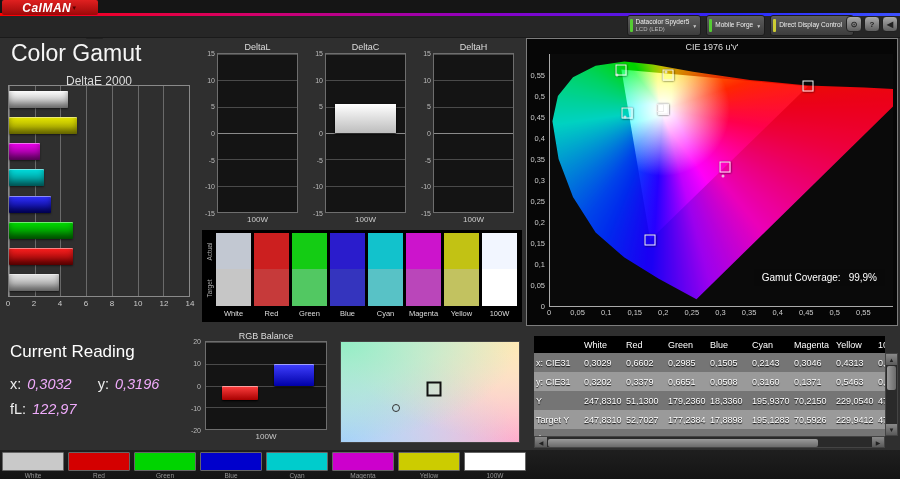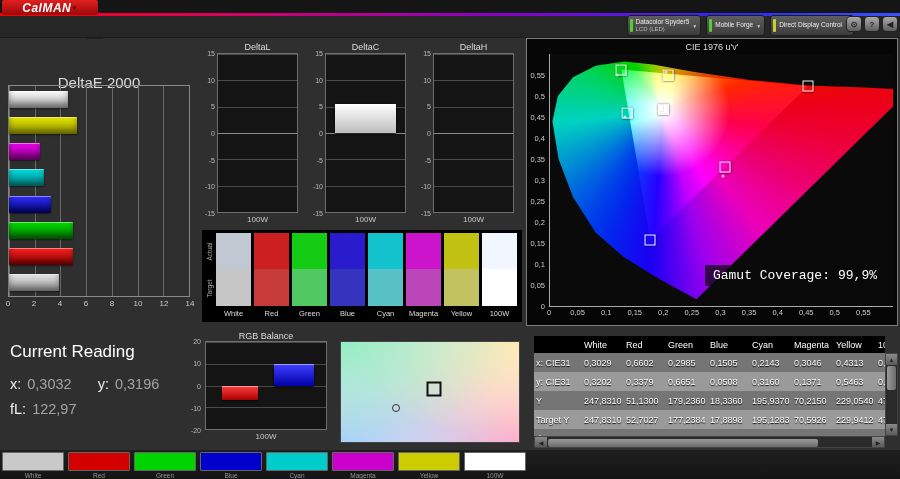--- a/index.html
+++ b/index.html
@@ -32,21 +32,21 @@
   .meter-line1{font-size:6.5px;color:#eee;white-space:nowrap;}
   .meter-line2{font-size:6px;color:#bbb;white-space:nowrap;}
   .meter-chevron{font-size:5px;color:#ccc;}
   #titlebar-buttons{right:2px;top:16px;display:flex;gap:2px;z-index:7;}
   .round-btn{width:14px;height:14px;border-radius:4px;border:1px solid #222;
     background:linear-gradient(180deg,#ababab,#5f5f5f);color:#222;font-size:8px;font-weight:bold;
     display:flex;align-items:center;justify-content:center;}
 
   
   #page-title{left:11px;top:40px;font-size:23px;color:#f5f5f5;}
-  #deltae-title{left:8px;top:74px;width:182px;text-align:center;font-size:15px;color:#ddd;}
+  #deltae-title{left:8px;top:74px;width:182px;text-align:center;font-size:12px;color:#ddd;}
   #deltae-plot{left:8px;top:85px;width:182px;height:212px;border:1px solid #8a8a8a;box-sizing:border-box;
     background-image:repeating-linear-gradient(90deg,#6a6a6a 0,#6a6a6a 1px,transparent 1px,transparent 14.2857%);
     display:flex;flex-direction:column;justify-content:space-around;}
   .bar-row{height:17px;position:relative;}
   .bar{height:100%;border-radius:1px;box-shadow:inset 0 1px 0 rgba(255,255,255,.45),inset 0 -4px 6px rgba(0,0,0,.35),0 1px 2px rgba(0,0,0,.5);}
   #deltae-xlabels{left:8px;top:299px;width:182px;height:10px;font-size:8px;color:#ccc;}
   #deltae-xlabels span{position:absolute;transform:translateX(-50%);}
 
   
   #delta-charts{left:199px;top:42px;width:315px;height:186px;display:flex;gap:9px;}
@@ -90,27 +90,27 @@
     filter:brightness(1.12);
     clip-path:polygon(75.2% 12.8%,20.8% 6.2%,29.2% 73.7%);}
   .cie-square{position:absolute;width:9px;height:9px;border:1px solid #f2f2f2;transform:translate(-50%,-50%);box-shadow:0 0 2px rgba(0,0,0,.8);}
   .cie-square-small{position:absolute;width:6px;height:6px;border:1px solid #eee;transform:translate(-50%,-50%);}
   .cie-dot{position:absolute;width:3px;height:3px;border-radius:50%;background:#e8e8e8;opacity:.8;transform:translate(-50%,-50%);}
   #cie-ylabels{position:absolute;left:0;top:15px;width:20px;height:252px;font-size:7.5px;color:#ccc;}
   #cie-ylabels span{position:absolute;right:2px;transform:translateY(-50%);}
   #cie-xlabels{position:absolute;left:22px;top:269px;width:343px;height:10px;font-size:7.5px;color:#ccc;}
   #cie-xlabels span{position:absolute;transform:translateX(-50%);}
   #coverage{position:absolute;right:8px;bottom:20px;background:rgba(10,10,10,.72);padding:3px 8px;
-    font-size:13px;color:#fff;display:flex;gap:8px;font-family:Liberation Mono, monospace;}
+    font-size:10px;color:#fff;display:flex;gap:8px;}
 
   
   #current-reading{left:10px;top:342px;width:180px;}
   #cr-title{font-size:17px;color:#fff;margin-bottom:14px;}
   .cr-line{font-size:14.5px;color:#eee;margin-bottom:9px;display:flex;gap:6px;}
-  .cr-line .v{color:#a3a3a3;}
+  .cr-line .v{color:#f0abfc;font-style:italic;}
   #cr-xy{display:flex;gap:26px;}
 
   
   #rgb-title{left:205px;top:331px;width:122px;text-align:center;font-size:9px;color:#ddd;}
   #rgb-ylabels{left:184px;top:341px;width:19px;height:89px;font-size:7px;color:#bbb;}
   #rgb-ylabels span{position:absolute;right:2px;transform:translateY(-50%);}
   #rgb-plot{left:205px;top:341px;width:122px;height:89px;background:#141414;border:1px solid #6e6e6e;box-sizing:border-box;
     background-image:repeating-linear-gradient(180deg,#4a4a4a 0,#4a4a4a 1px,transparent 1px,transparent 25%);}
   .rgb-bar{position:absolute;box-shadow:inset 0 1px 0 rgba(255,255,255,.5),0 1px 2px #000;border-radius:1px;}
   #rgb-xlabel{left:205px;top:432px;width:122px;text-align:center;font-size:8px;color:#ccc;}
@@ -197,20 +197,21 @@
         </div>
         <div class="meter-chevron">▼</div>
       </div>
     </div>
   <div class="abs" id="titlebar-buttons">
       <div class="round-btn">⊙</div>
       <div class="round-btn">?</div>
       <div class="round-btn">◀</div>
     </div>
 
+  <div class="abs" id="page-title">Color Gamut</div>
   <div class="abs" id="deltae-title">DeltaE 2000</div>
   <div class="abs" id="deltae-plot">
       <div class="bar-row">
         <div class="bar" style="width: 32.8571%; background: linear-gradient(rgb(255, 255, 255), rgb(154, 154, 154));"></div>
       </div>
       <div class="bar-row">
         <div class="bar" style="width: 37.8571%; background: linear-gradient(rgb(232, 232, 0), rgb(143, 143, 0));"></div>
       </div>
       <div class="bar-row">
         <div class="bar" style="width: 17.1429%; background: linear-gradient(rgb(240, 0, 240), rgb(122, 0, 122));"></div>

